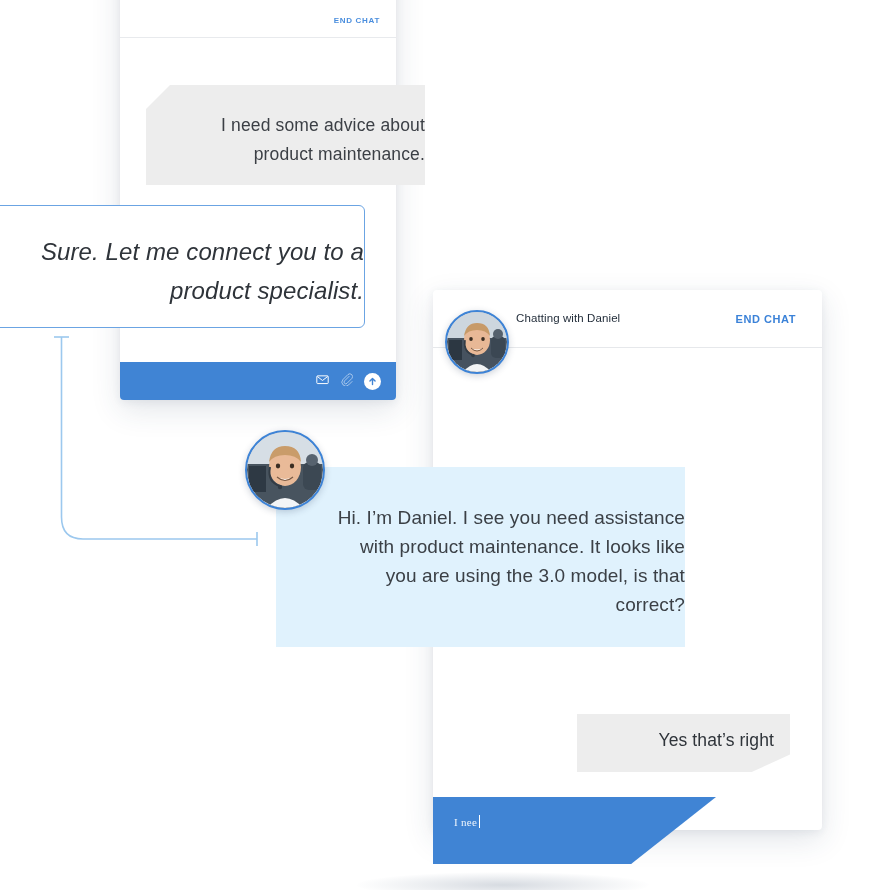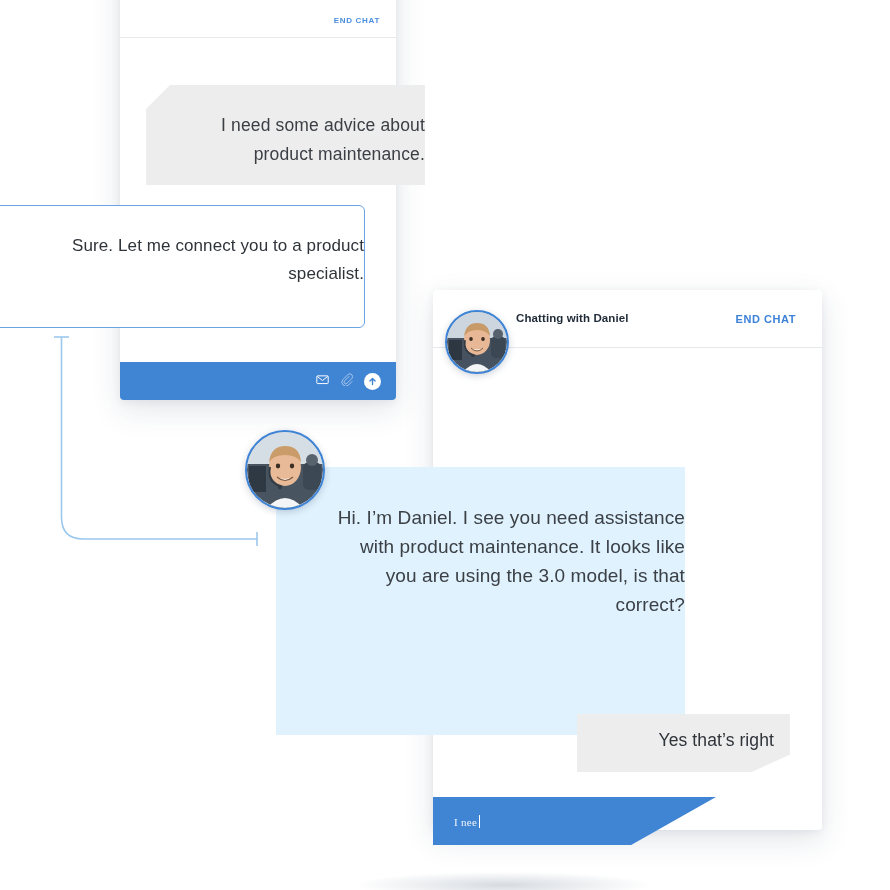--- a/index.html
+++ b/index.html
@@ -46,21 +46,21 @@
   }
 
   
   #win2{ left:433px; top:290px; width:389px; height:540px; }
   #win2 .w2-head{
     position:absolute;left:0;top:0;width:100%;height:58px;
     border-bottom:1px solid #e6e8eb;box-sizing:border-box;
   }
   #win2 .w2-title{
     position:absolute;left:83px;top:22px;
-    font-size:11.5px;font-weight:700;color:#1f2a37;letter-spacing:.1px;
+    font-size:11.5px;font-weight:400;color:#1f2a37;letter-spacing:.1px;
   }
   #win2 .w2-endchat{
     position:absolute;right:26px;top:23px;
     font-size:11px;font-weight:700;letter-spacing:.55px;color:#3b82d8;
   }
   .avatar{
     position:absolute;border-radius:50%;overflow:hidden;
     border:2px solid #3d83d6;background:#cfd6dd;
     box-shadow:0 2px 7px rgba(30,50,80,.22);
   }
@@ -83,47 +83,47 @@
     font-size:17.5px;color:#3b3f45;line-height:1.63;letter-spacing:.15px;
   }
 
   
   #bub-sure{
     left:-48px;top:205px;width:413px;height:123px;
     background:#ffffff;border:1px solid #6ba4e3;border-radius:6px;
     padding:26px 0 0 48px;
   }
   #bub-sure .txt{
-    font-size:17px;color:#2f343a;line-height:1.63;letter-spacing:.1px;
+    font-size:24px;color:#2f343a;line-height:1.63;letter-spacing:.1px;font-style:italic;
   }
 
   
   #bub-daniel{
-    left:276px;top:467px;width:409px;height:268px;
+    left:276px;top:467px;width:409px;height:180px;
     background:#e0f2fd;
     padding:36px 0 0 49px;
   }
   #bub-daniel .txt{
     font-size:19px;color:#3b4046;line-height:1.53;letter-spacing:.1px;
   }
 
   
   #bub-yes{
     left:577px;top:714px;width:213px;height:58px;
     background:#ededed;
     clip-path:polygon(0 0, 100% 0, 100% 70%, 82% 100%, 0 100%);
     padding:16px 16px 0 36px;
   }
   #bub-yes .txt{
     font-size:17.5px;color:#2f343a;letter-spacing:.1px;
   }
 
   
   #w2-inputbar{
-    position:absolute;left:433px;top:797px;width:283px;height:48px;
+    position:absolute;left:433px;top:797px;width:283px;height:67px;
     background:#4084d4;
     clip-path:polygon(0 0, 100% 0, 70% 100%, 0 100%);
     box-shadow:0 6px 14px rgba(40,70,110,.18);
   }
   #w2-inputbar .fieldtxt{
     position:absolute;left:21px;top:18px;
     font-size:11px;color:#eef5fd;font-family:"Liberation Serif", serif;
     letter-spacing:.3px;
   }
   .caret{

